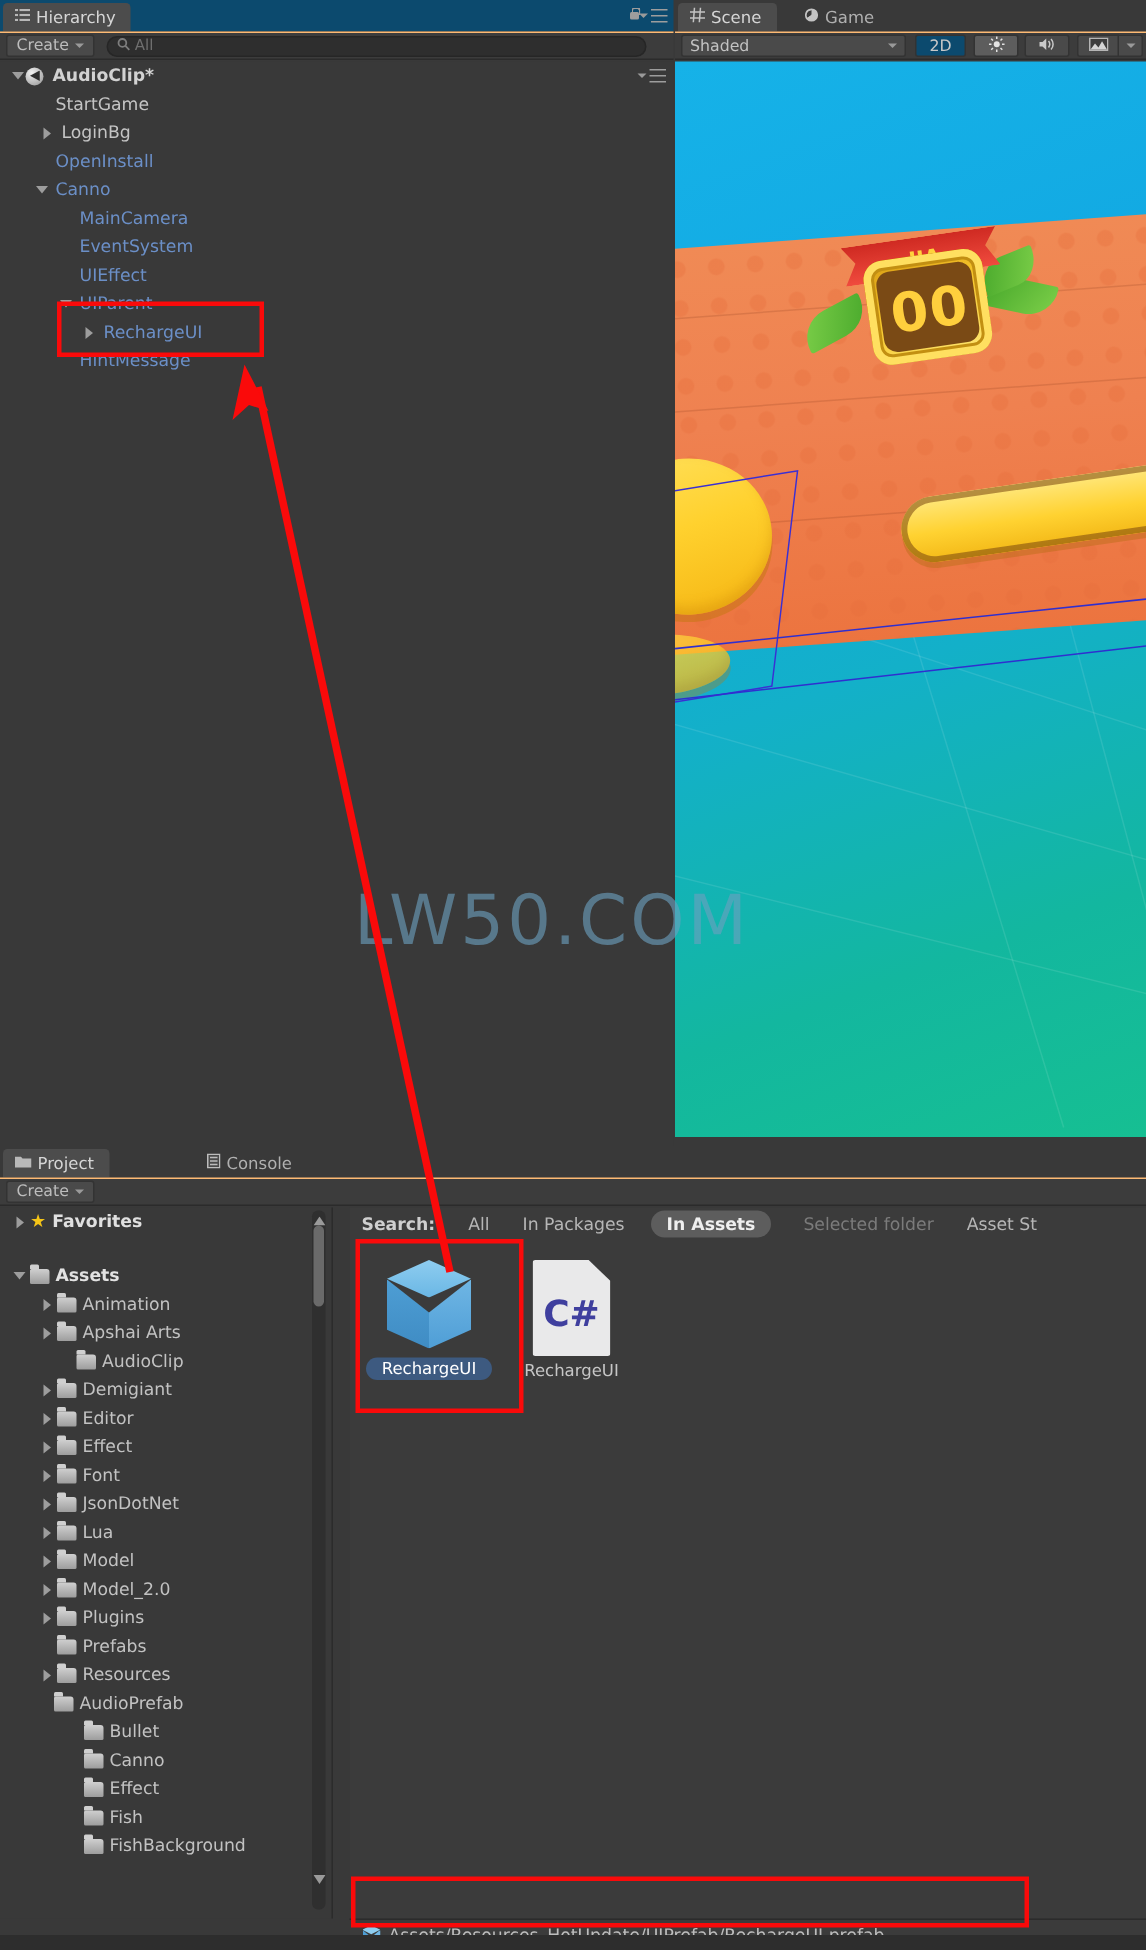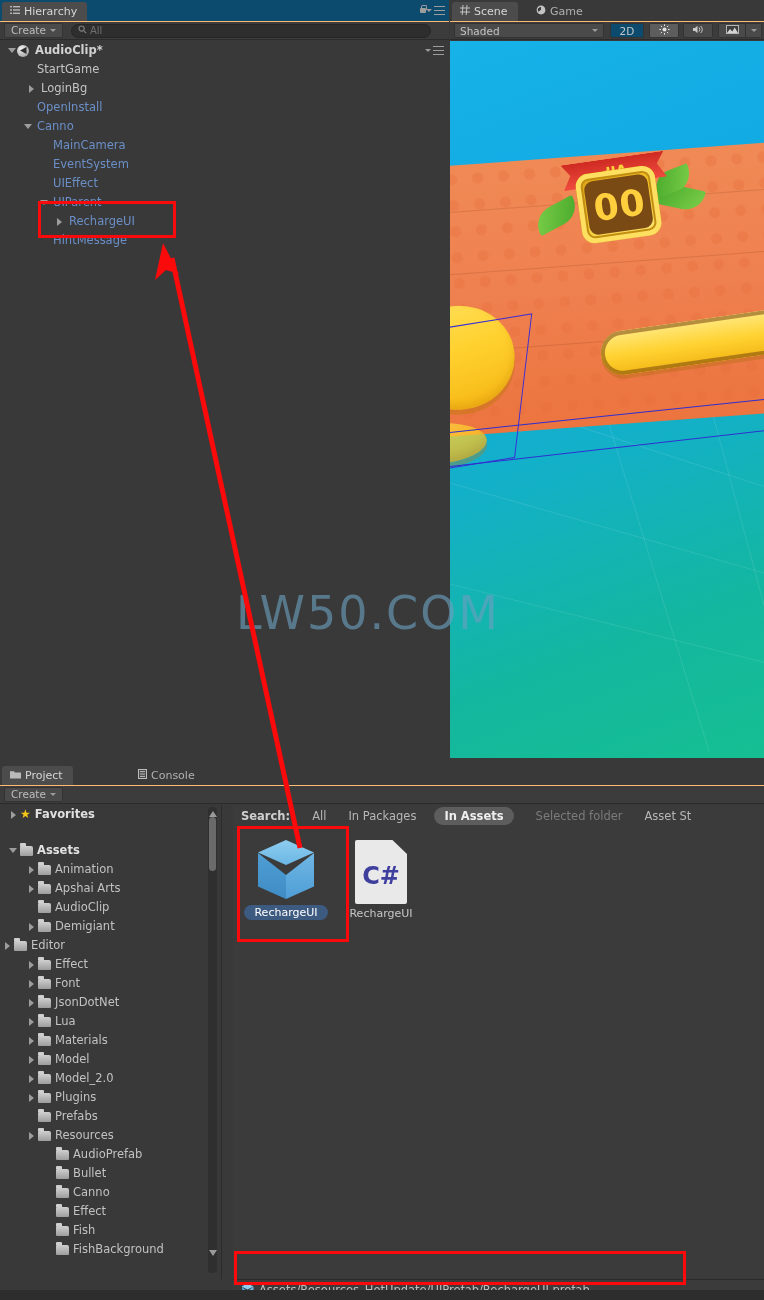--- a/index.html
+++ b/index.html
@@ -503,33 +503,33 @@
             <span class="folder"></span>
             <span>Animation</span>
           </div>
           <div class="prow" style="padding-left: 24px;">
             <span style="width: 14px; display: inline-flex; justify-content: center; align-items: center; flex: 0 0 auto;">
               <span class="tri-r"></span>
             </span>
             <span class="folder"></span>
             <span>Apshai Arts</span>
           </div>
-          <div class="prow" style="padding-left: 24px;">
+          <div class="prow" style="padding-left: 37px;">
             <span style="width: 14px; display: inline-flex; justify-content: center; align-items: center; flex: 0 0 auto;"></span>
             <span class="folder"></span>
             <span>AudioClip</span>
           </div>
           <div class="prow" style="padding-left: 24px;">
             <span style="width: 14px; display: inline-flex; justify-content: center; align-items: center; flex: 0 0 auto;">
               <span class="tri-r"></span>
             </span>
             <span class="folder"></span>
             <span>Demigiant</span>
           </div>
-          <div class="prow" style="">
+          <div class="prow" style="padding-left: 24px;">
             <span style="width: 14px; display: inline-flex; justify-content: center; align-items: center; flex: 0 0 auto;">
               <span class="tri-r"></span>
             </span>
             <span class="folder"></span>
             <span>Editor</span>
           </div>
           <div class="prow" style="padding-left: 24px;">
             <span style="width: 14px; display: inline-flex; justify-content: center; align-items: center; flex: 0 0 auto;">
               <span class="tri-r"></span>
             </span>
@@ -555,27 +555,20 @@
               <span class="tri-r"></span>
             </span>
             <span class="folder"></span>
             <span>Lua</span>
           </div>
           <div class="prow" style="padding-left: 24px;">
             <span style="width: 14px; display: inline-flex; justify-content: center; align-items: center; flex: 0 0 auto;">
               <span class="tri-r"></span>
             </span>
             <span class="folder"></span>
-            <span>Materials</span>
-          </div>
-          <div class="prow" style="padding-left: 24px;">
-            <span style="width: 14px; display: inline-flex; justify-content: center; align-items: center; flex: 0 0 auto;">
-              <span class="tri-r"></span>
-            </span>
-            <span class="folder"></span>
             <span>Model</span>
           </div>
           <div class="prow" style="padding-left: 24px;">
             <span style="width: 14px; display: inline-flex; justify-content: center; align-items: center; flex: 0 0 auto;">
               <span class="tri-r"></span>
             </span>
             <span class="folder"></span>
             <span>Model_2.0</span>
           </div>
           <div class="prow" style="padding-left: 24px;">
@@ -590,21 +583,21 @@
             <span class="folder"></span>
             <span>Prefabs</span>
           </div>
           <div class="prow" style="padding-left: 24px;">
             <span style="width: 14px; display: inline-flex; justify-content: center; align-items: center; flex: 0 0 auto;">
               <span class="tri-r"></span>
             </span>
             <span class="folder"></span>
             <span>Resources</span>
           </div>
-          <div class="prow" style="padding-left: 42px;">
+          <div class="prow" style="padding-left: 22px;">
             <span style="width: 14px; display: inline-flex; justify-content: center; align-items: center; flex: 0 0 auto;"></span>
             <span class="folder"></span>
             <span>AudioPrefab</span>
           </div>
           <div class="prow" style="padding-left: 42px;">
             <span style="width: 14px; display: inline-flex; justify-content: center; align-items: center; flex: 0 0 auto;"></span>
             <span class="folder"></span>
             <span>Bullet</span>
           </div>
           <div class="prow" style="padding-left: 42px; align-items: center;">

